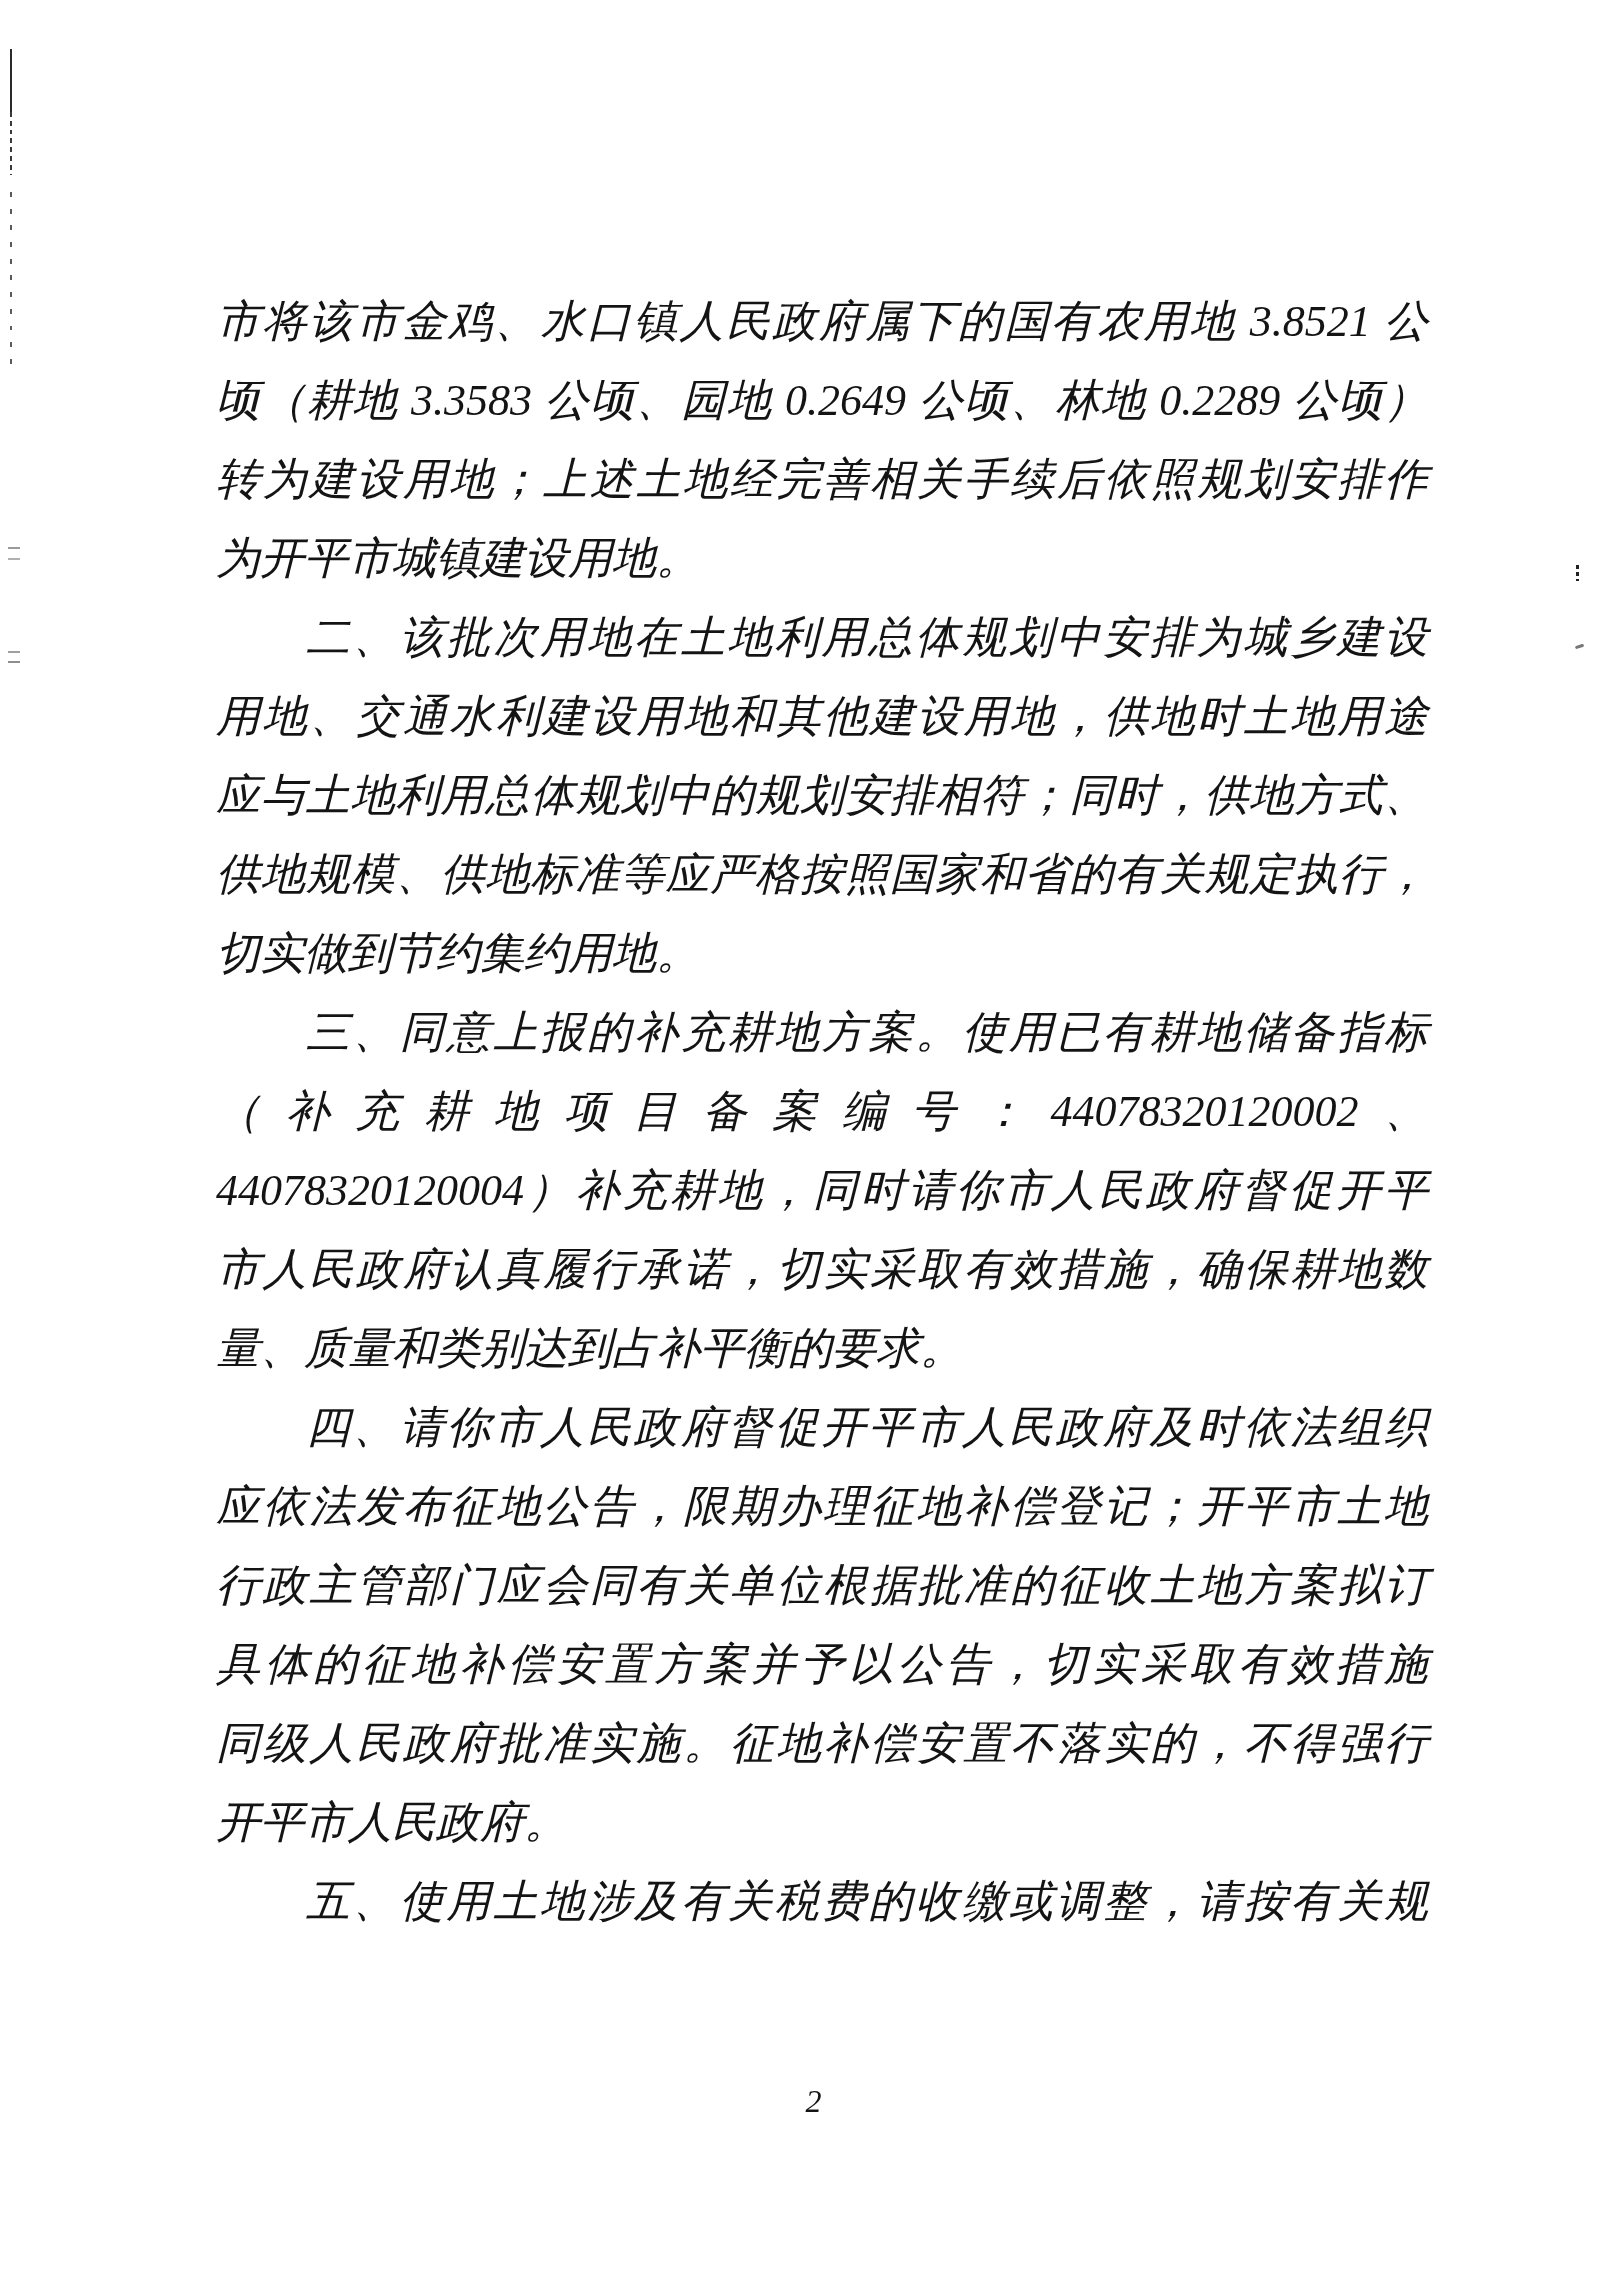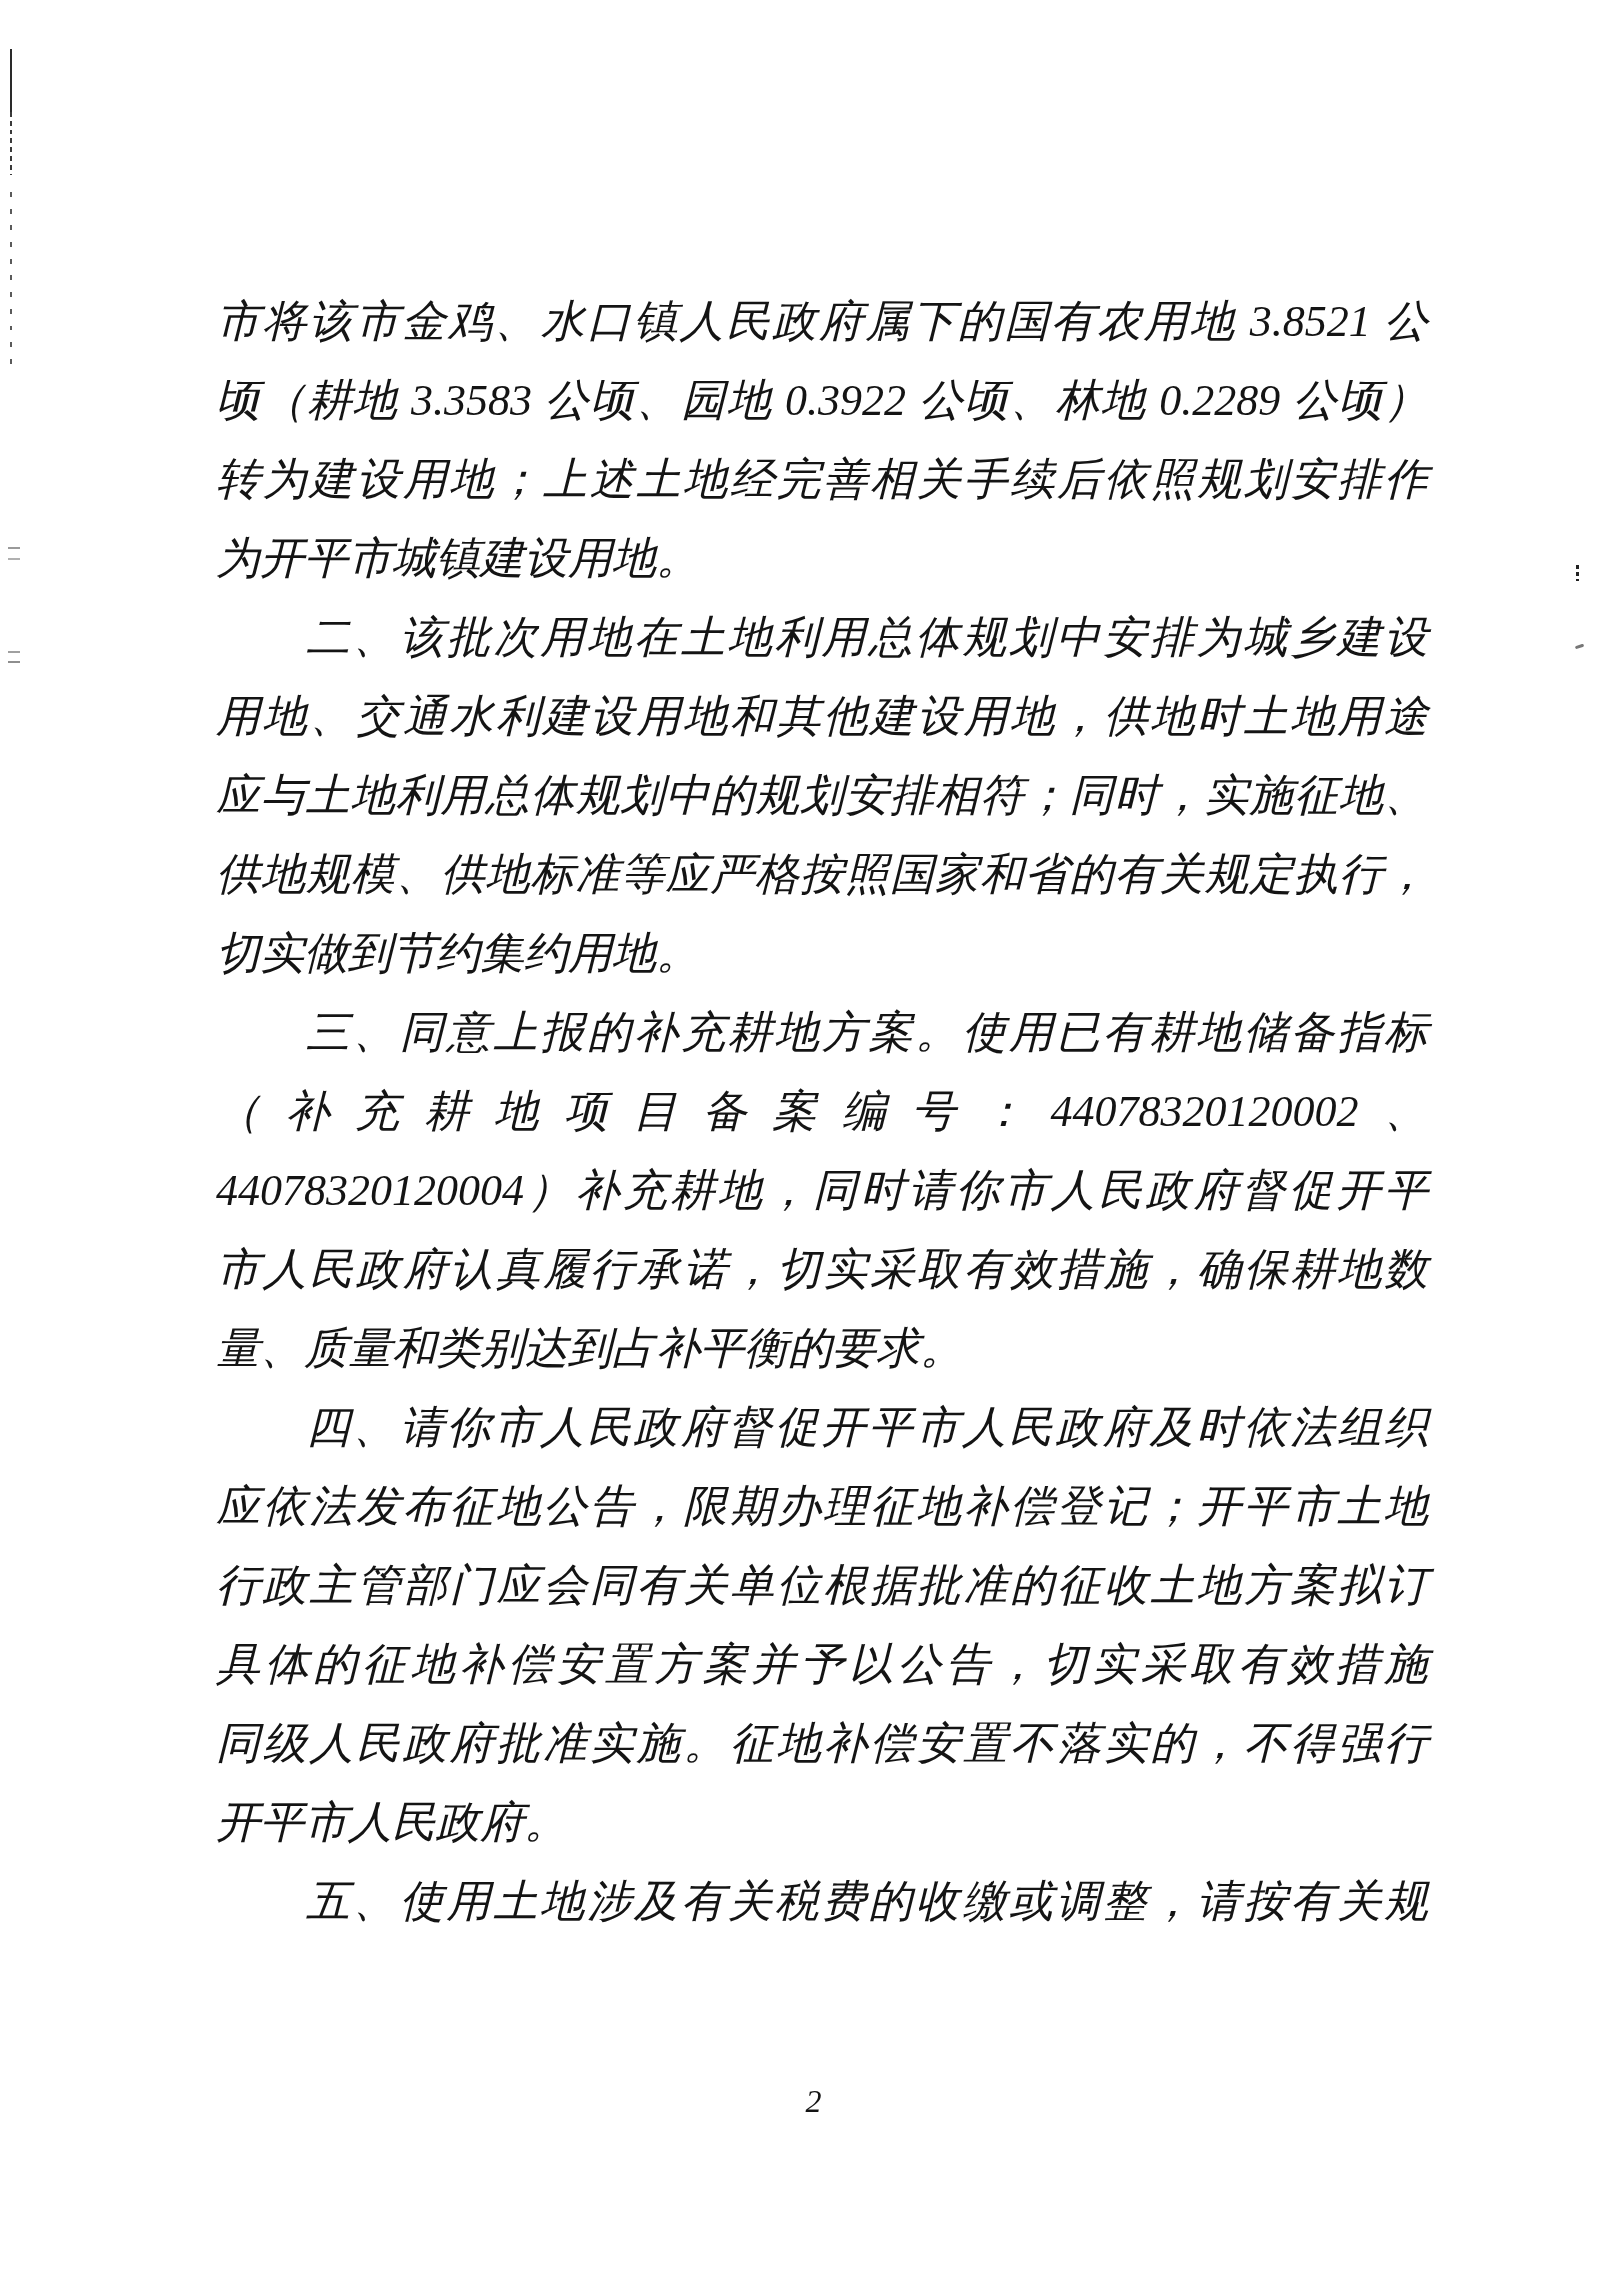--- a/index.html
+++ b/index.html
@@ -93,26 +93,26 @@
   <div class="artifact a-solid-line"></div>
   <div class="artifact a-dashed-line"></div>
   <div class="artifact a-dotted-line"></div>
   <div class="artifact a-smudge-1"></div>
   <div class="artifact a-smudge-2"></div>
   <div class="artifact a-right-tick"></div>
   <div class="artifact a-right-dash"></div>
 
   <div class="text-block" id="text-block">
       <div class="line justify">市将该市金鸡、水口镇人民政府属下的国有农用地 3.8521 公</div>
-      <div class="line justify">顷（耕地 3.3583 公顷、园地 0.3922 公顷、林地 0.2289 公顷）</div>
+      <div class="line justify">顷（耕地 3.3583 公顷、园地 0.2649 公顷、林地 0.2289 公顷）</div>
       <div class="line justify">转为建设用地；上述土地经完善相关手续后依照规划安排作</div>
       <div class="line">为开平市城镇建设用地。</div>
       <div class="line indent justify">二、该批次用地在土地利用总体规划中安排为城乡建设</div>
       <div class="line justify">用地、交通水利建设用地和其他建设用地，供地时土地用途</div>
-      <div class="line justify">应与土地利用总体规划中的规划安排相符；同时，实施征地、</div>
+      <div class="line justify">应与土地利用总体规划中的规划安排相符；同时，供地方式、</div>
       <div class="line justify">供地规模、供地标准等应严格按照国家和省的有关规定执行，</div>
       <div class="line">切实做到节约集约用地。</div>
       <div class="line indent justify">三、同意上报的补充耕地方案。使用已有耕地储备指标</div>
       <div class="line justify">（补充耕地项目备案编号：44078320120002、</div>
       <div class="line justify">44078320120004）补充耕地，同时请你市人民政府督促开平</div>
       <div class="line justify">市人民政府认真履行承诺，切实采取有效措施，确保耕地数</div>
       <div class="line">量、质量和类别达到占补平衡的要求。</div>
       <div class="line indent justify">四、请你市人民政府督促开平市人民政府及时依法组织</div>
       <div class="line justify">应依法发布征地公告，限期办理征地补偿登记；开平市土地</div>
       <div class="line justify">行政主管部门应会同有关单位根据批准的征收土地方案拟订</div>

